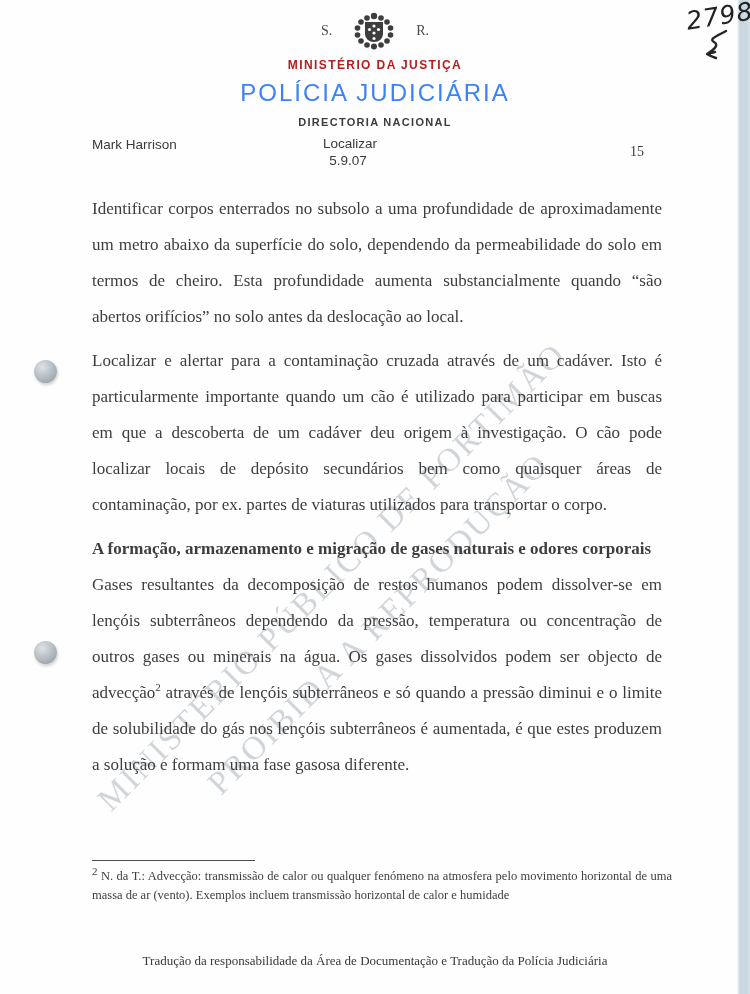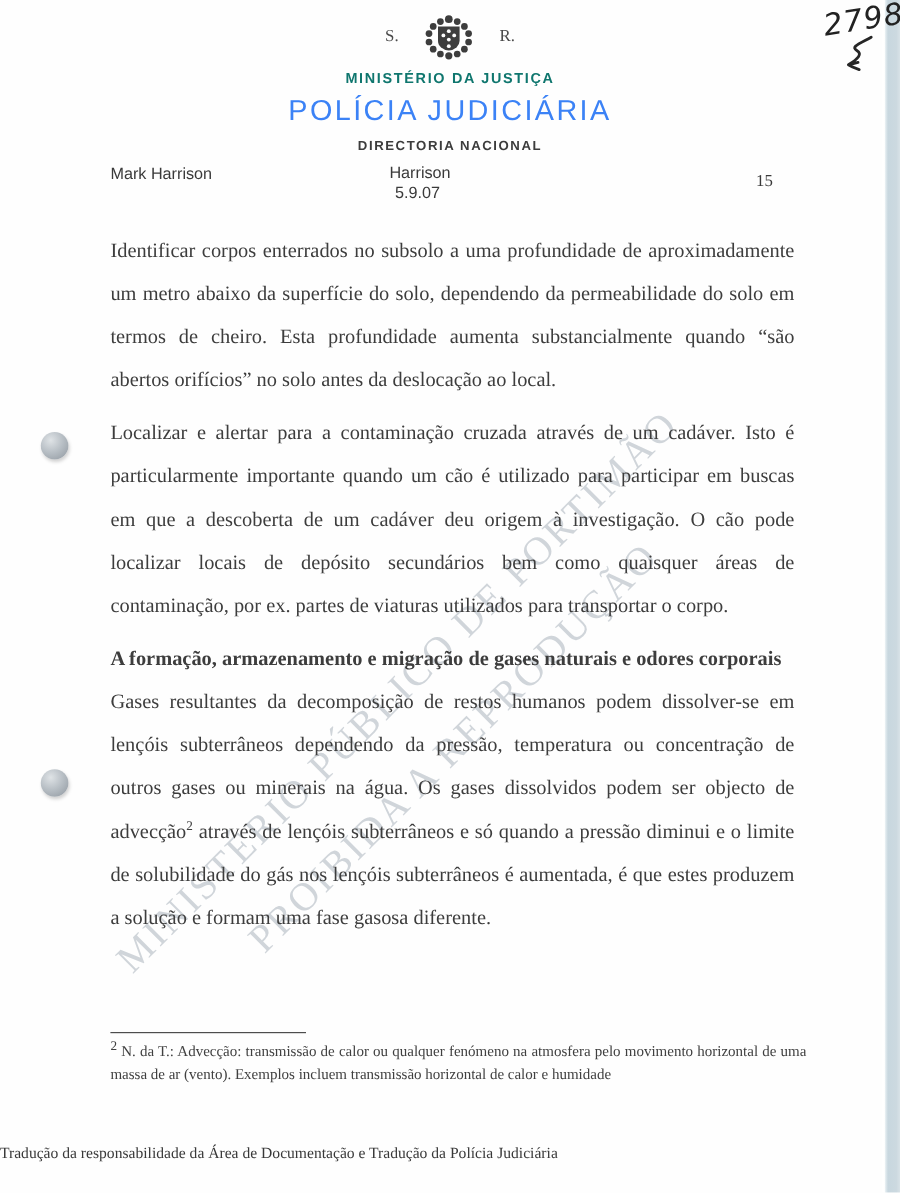--- a/index.html
+++ b/index.html
@@ -28,21 +28,21 @@
      display:flex;flex-direction:column;justify-content:center;align-items:center;
      transform:rotate(-45deg);z-index:1;pointer-events:none;}
   .watermark div{font-size:33px;line-height:66px;letter-spacing:2.5px;white-space:nowrap;
      color:rgba(152,165,176,0.45);font-family:"Liberation Serif",serif;font-weight:400;}
 
   
   .hdr{position:absolute;left:0;top:10px;width:750px;text-align:center;z-index:2;}
   .sr-row{display:flex;align-items:center;justify-content:center;gap:16px;height:42px;}
   .sr{font-size:14px;color:#4a4a4a;}
   .ministry{margin-top:6px;font-family:"Liberation Sans","DejaVu Sans",sans-serif;
-     font-weight:bold;font-size:12px;letter-spacing:1.4px;color:#0f766e;}
+     font-weight:bold;font-size:12px;letter-spacing:1.4px;color:#b91c1c;}
   .org{margin-top:7px;font-family:"Liberation Sans","DejaVu Sans",sans-serif;
      font-weight:400;font-size:24px;letter-spacing:2px;color:#3b82f6;}
   .division{margin-top:9px;font-family:"Liberation Sans","DejaVu Sans",sans-serif;
      font-weight:bold;font-size:11px;letter-spacing:1.3px;color:#3c3c3c;}
 
   
   .meta{position:absolute;z-index:2;font-family:"Liberation Sans","DejaVu Sans",sans-serif;
      font-size:13.5px;color:#3a3a3a;}
   .m-author{left:92px;top:137px;}
   .m-class{left:350px;top:136px;transform:translateX(-50%);}
@@ -55,21 +55,21 @@
   .content p{margin:0 0 8px 0;}
   .content .heading{font-weight:bold;margin-bottom:0;}
   sup{font-size:11px;line-height:0;vertical-align:super;}
 
   
   .footnote{position:absolute;left:92px;top:860px;width:580px;z-index:2;}
   .fn-rule{width:163px;border-top:1.5px solid #4d4d4d;margin-bottom:6px;}
   .fn-text{font-size:12.5px;line-height:19px;color:#404040;text-align:justify;}
 
   
-  .footer{position:absolute;left:0;top:953px;width:750px;text-align:left;z-index:2;
+  .footer{position:absolute;left:0;top:953px;width:750px;text-align:center;z-index:2;
      font-size:13px;color:#383838;}
 </style>
 </head>
 <body>
 
 <div class="page">
 
   <div class="scan-edge"></div>
 
   <div class="handwrite">2798</div>
@@ -115,21 +115,21 @@
         </g>
       </svg>
       <span class="sr">R.</span>
     </div>
     <div class="ministry">MINISTÉRIO DA JUSTIÇA</div>
     <div class="org">POLÍCIA JUDICIÁRIA</div>
     <div class="division">DIRECTORIA NACIONAL</div>
   </div>
 
   <div class="meta m-author">Mark Harrison</div>
-  <div class="meta m-class">Harrison</div>
+  <div class="meta m-class">Localizar</div>
   <div class="meta m-date">5.9.07</div>
   <div class="meta m-page">15</div>
 
   <div class="content">
     <p>Identificar corpos enterrados no subsolo a uma profundidade de aproximadamente um metro abaixo da superfície do solo, dependendo da permeabilidade do solo em termos de cheiro. Esta profundidade aumenta substancialmente quando “são abertos orifícios” no solo antes da deslocação ao local.</p>
     <p>Localizar e alertar para a contaminação cruzada através de um cadáver. Isto é particularmente importante quando um cão é utilizado para participar em buscas em que a descoberta de um cadáver deu origem à investigação. O cão pode localizar locais de depósito secundários bem como quaisquer áreas de contaminação, por ex. partes de viaturas utilizados para transportar o corpo.</p>
     <p class="heading">A formação, armazenamento e migração de gases naturais e odores corporais</p>
     <p><span>Gases resultantes da decomposição de restos humanos podem dissolver-se em lençóis subterrâneos dependendo da pressão, temperatura ou concentração de outros gases ou minerais na água. Os gases dissolvidos podem ser objecto de advecção</span><sup>2</sup><span> através de lençóis subterrâneos e só quando a pressão diminui e o limite de solubilidade do gás nos lençóis subterrâneos é aumentada, é que estes produzem a solução e formam uma fase gasosa diferente.</span></p>
   </div>
 

